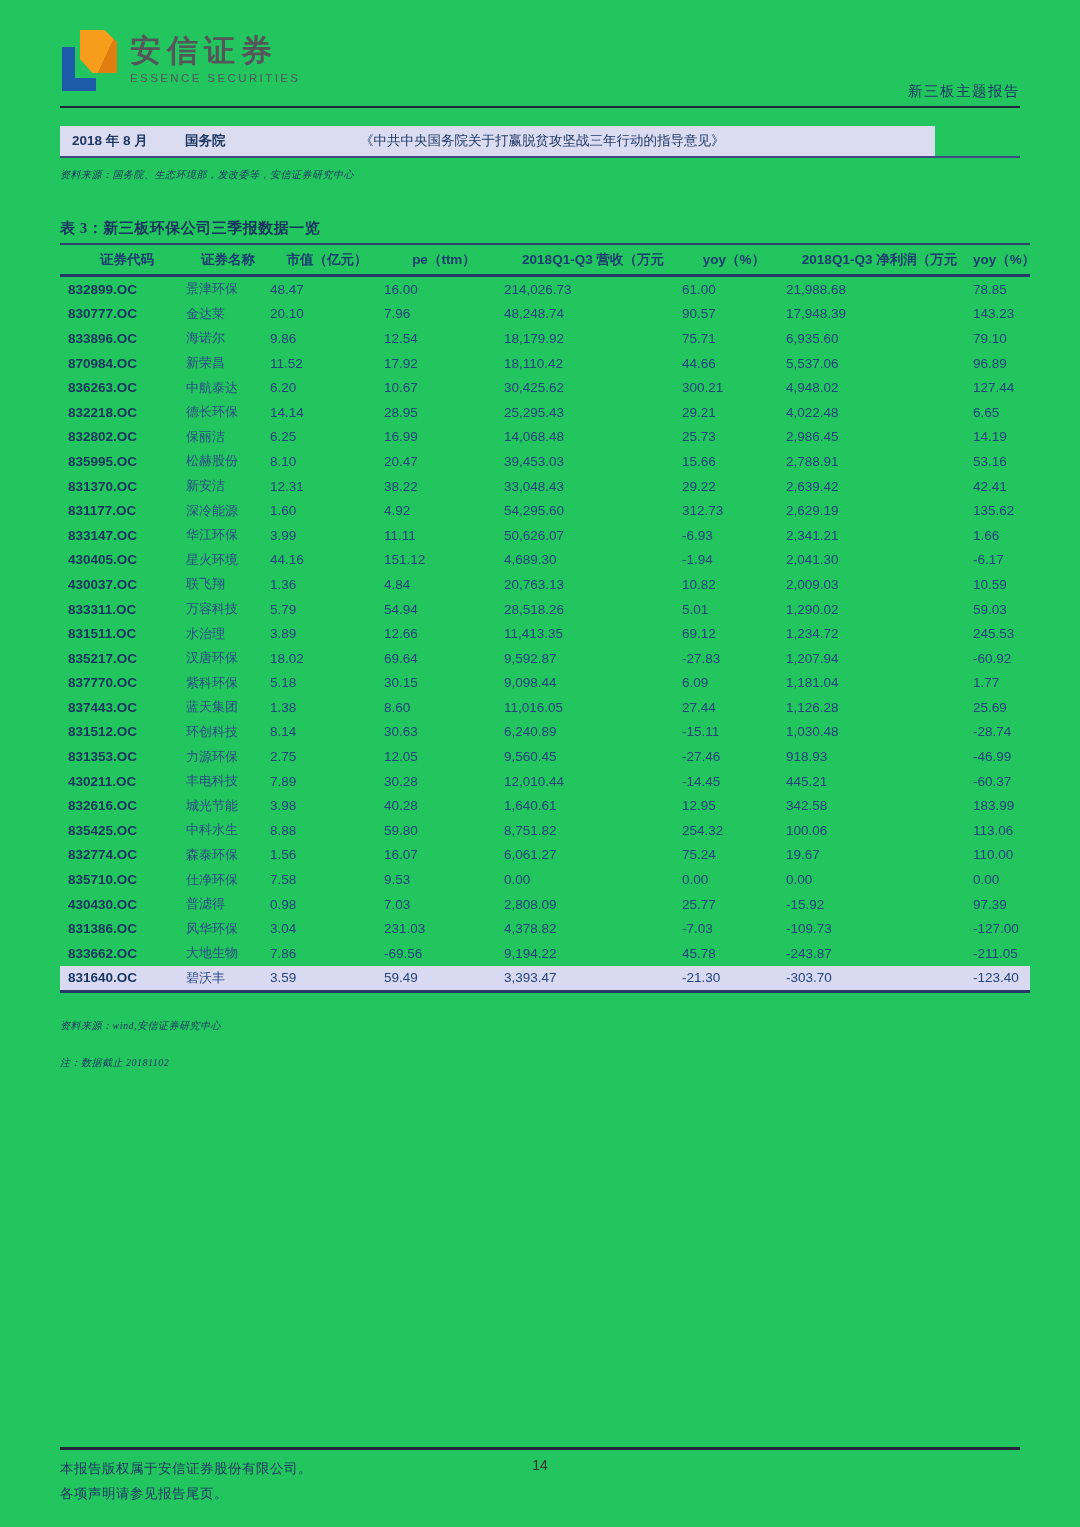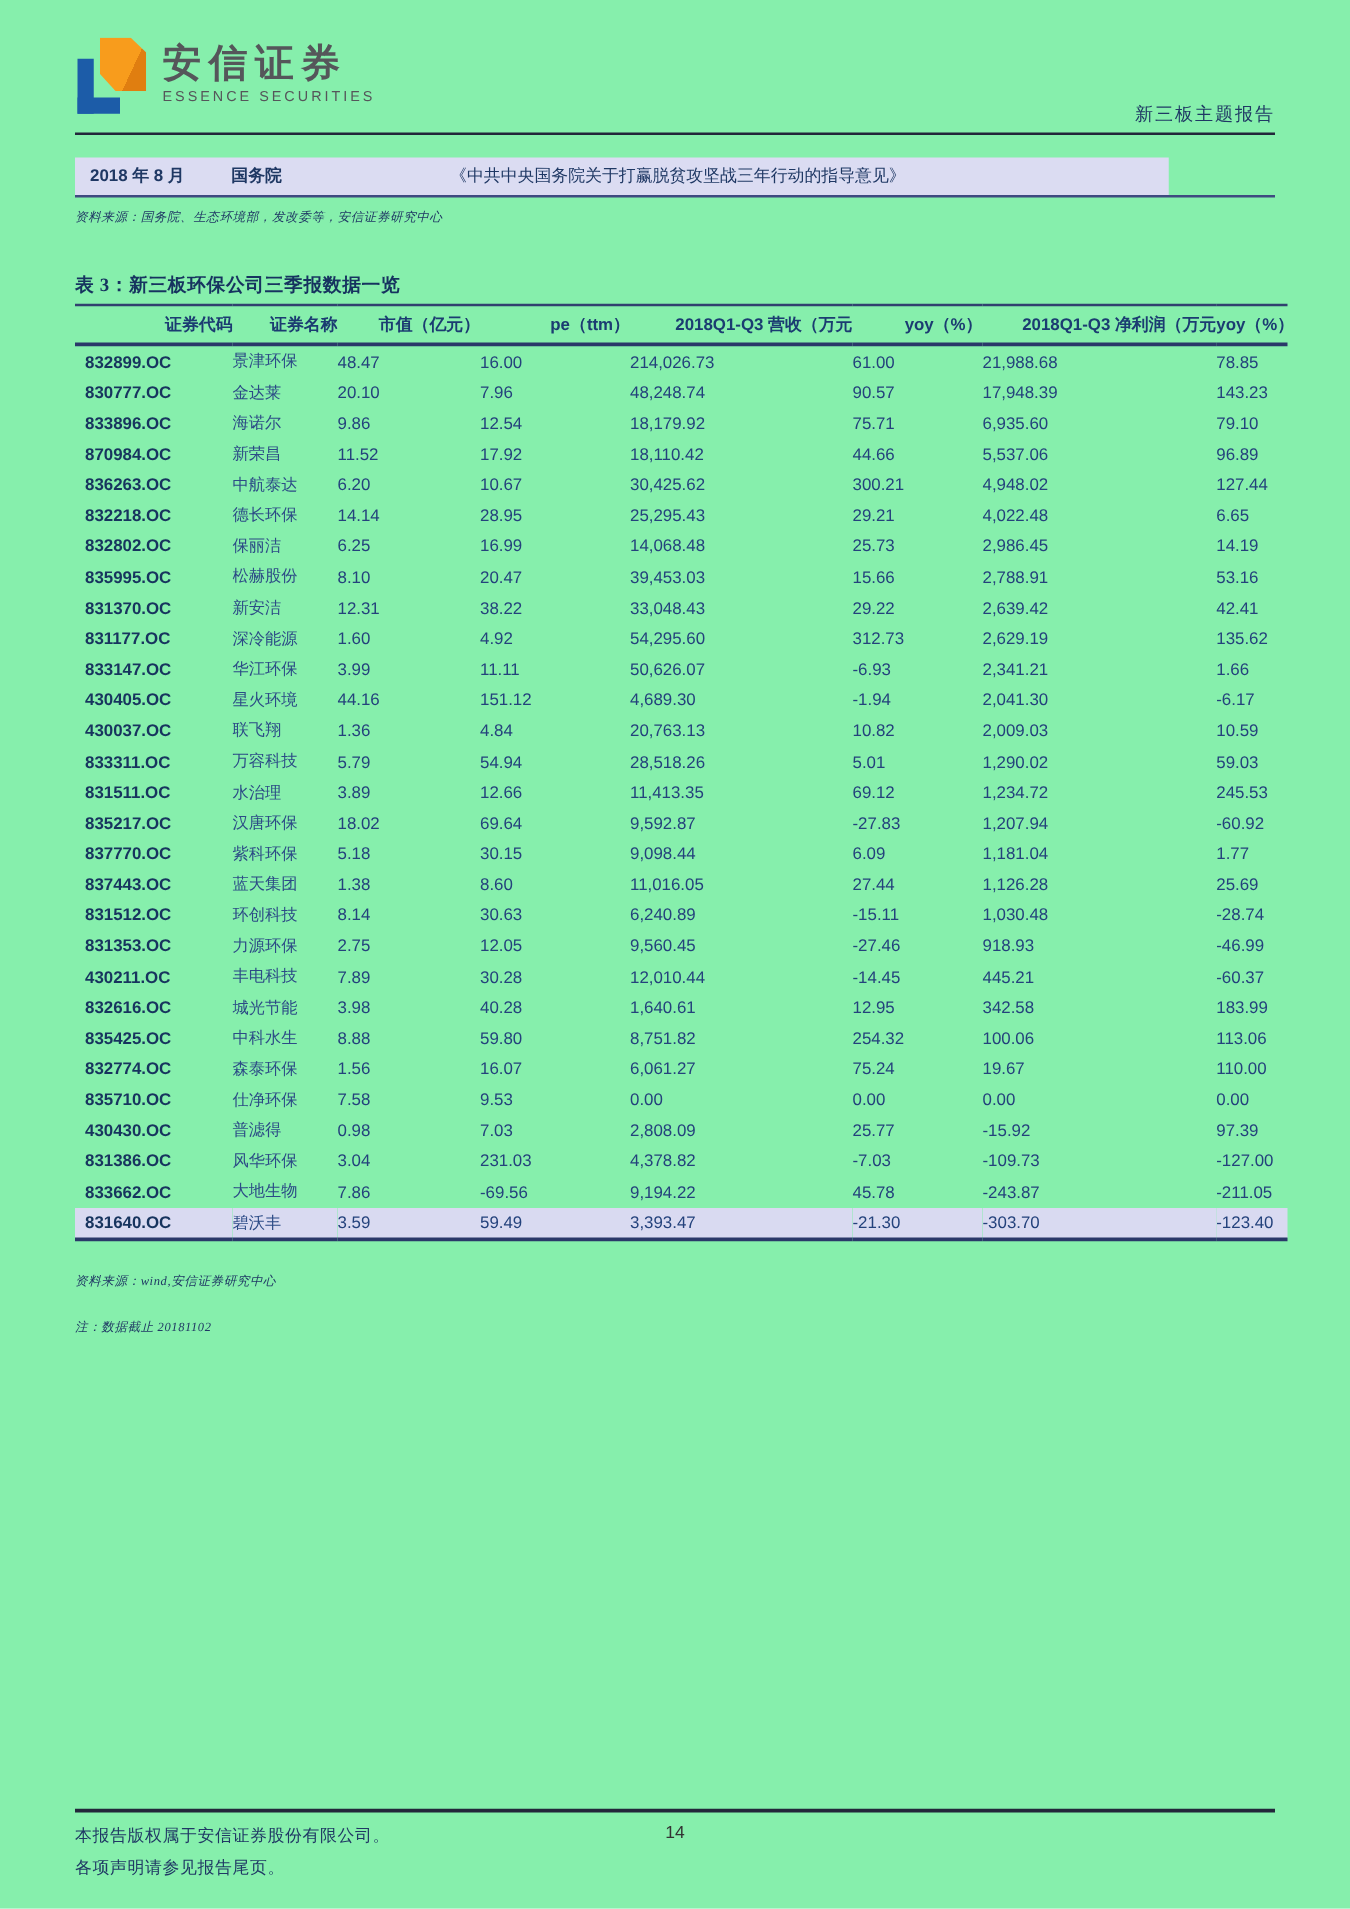--- a/index.html
+++ b/index.html
@@ -1,17 +1,17 @@
 <!DOCTYPE html>
 <html style="--text-navy: #24427C; --code-navy: #17345E; --name-navy: #2C4B86; --banner-bg: #DBDCF2; --highlight-bg: #D9DAF1; --rule-dark: #23263A; --brand-gray: #55565A; --logo-orange: #F89C1C; --logo-orange-dark: #E07E10; --logo-blue: #1C5CA8; --page-num: #333333;"><head>
 <meta charset="utf-8">
 <style>
   html,body { margin:0; padding:0; background:#ffffff; }
   .page {
-    position:relative; width:1080px; height:1527px; background:#86efac;
+    position:relative; width:1080px; height:1527px; background:#22c55e;
     font-family:"Liberation Sans", sans-serif; overflow:hidden;
   }
 
   
   .logo { position:absolute; left:62px; top:30px; width:56px; height:62px; }
   .lg-blue-v { position:absolute; left:0; top:17px; width:13px; height:44px; background:var(--logo-blue); }
   .lg-blue-h { position:absolute; left:0; top:48px; width:34px; height:13px; background:var(--logo-blue); }
   .lg-orange {
     position:absolute; left:18px; top:0; width:37px; height:43px;
     background:linear-gradient(115deg, var(--logo-orange) 66%, var(--logo-orange-dark) 66%);
@@ -46,21 +46,21 @@
   .tbl-title {
     position:absolute; left:60px; top:219px; font-size:15px; font-weight:bold;
     color:#16335F; font-family:"Liberation Serif", serif; letter-spacing:0.5px;
   }
   table.report {
     position:absolute; left:60px; top:243px; width:962px;
     border-collapse:collapse; table-layout:fixed;
     border-top:2px solid #31406F; border-bottom:3px solid #2A3869;
   }
   table.report thead tr { border-bottom:3px solid #2A3869; }
-  th { height:29px; font-size:13.5px; font-weight:bold; color:#1B3C71; text-align:right; padding:0; overflow:hidden; white-space:nowrap; }
+  th { height:29px; font-size:13.5px; font-weight:bold; color:#1B3C71; text-align:center; padding:0; overflow:hidden; white-space:nowrap; }
   td { height:24.6px; font-size:13.5px; color:var(--text-navy); padding:0; overflow:hidden; white-space:nowrap; }
   .c0 { width:118px; padding-left:8px; }
   .c1 { width:84px; }
   .c2 { width:114px; }
   .c3 { width:120px; }
   .c4 { width:178px; }
   .c5 { width:104px; }
   .c6 { width:187px; }
   .c7 { width:57px; }
   td.c0 { font-weight:bold; color:var(--code-navy); }

